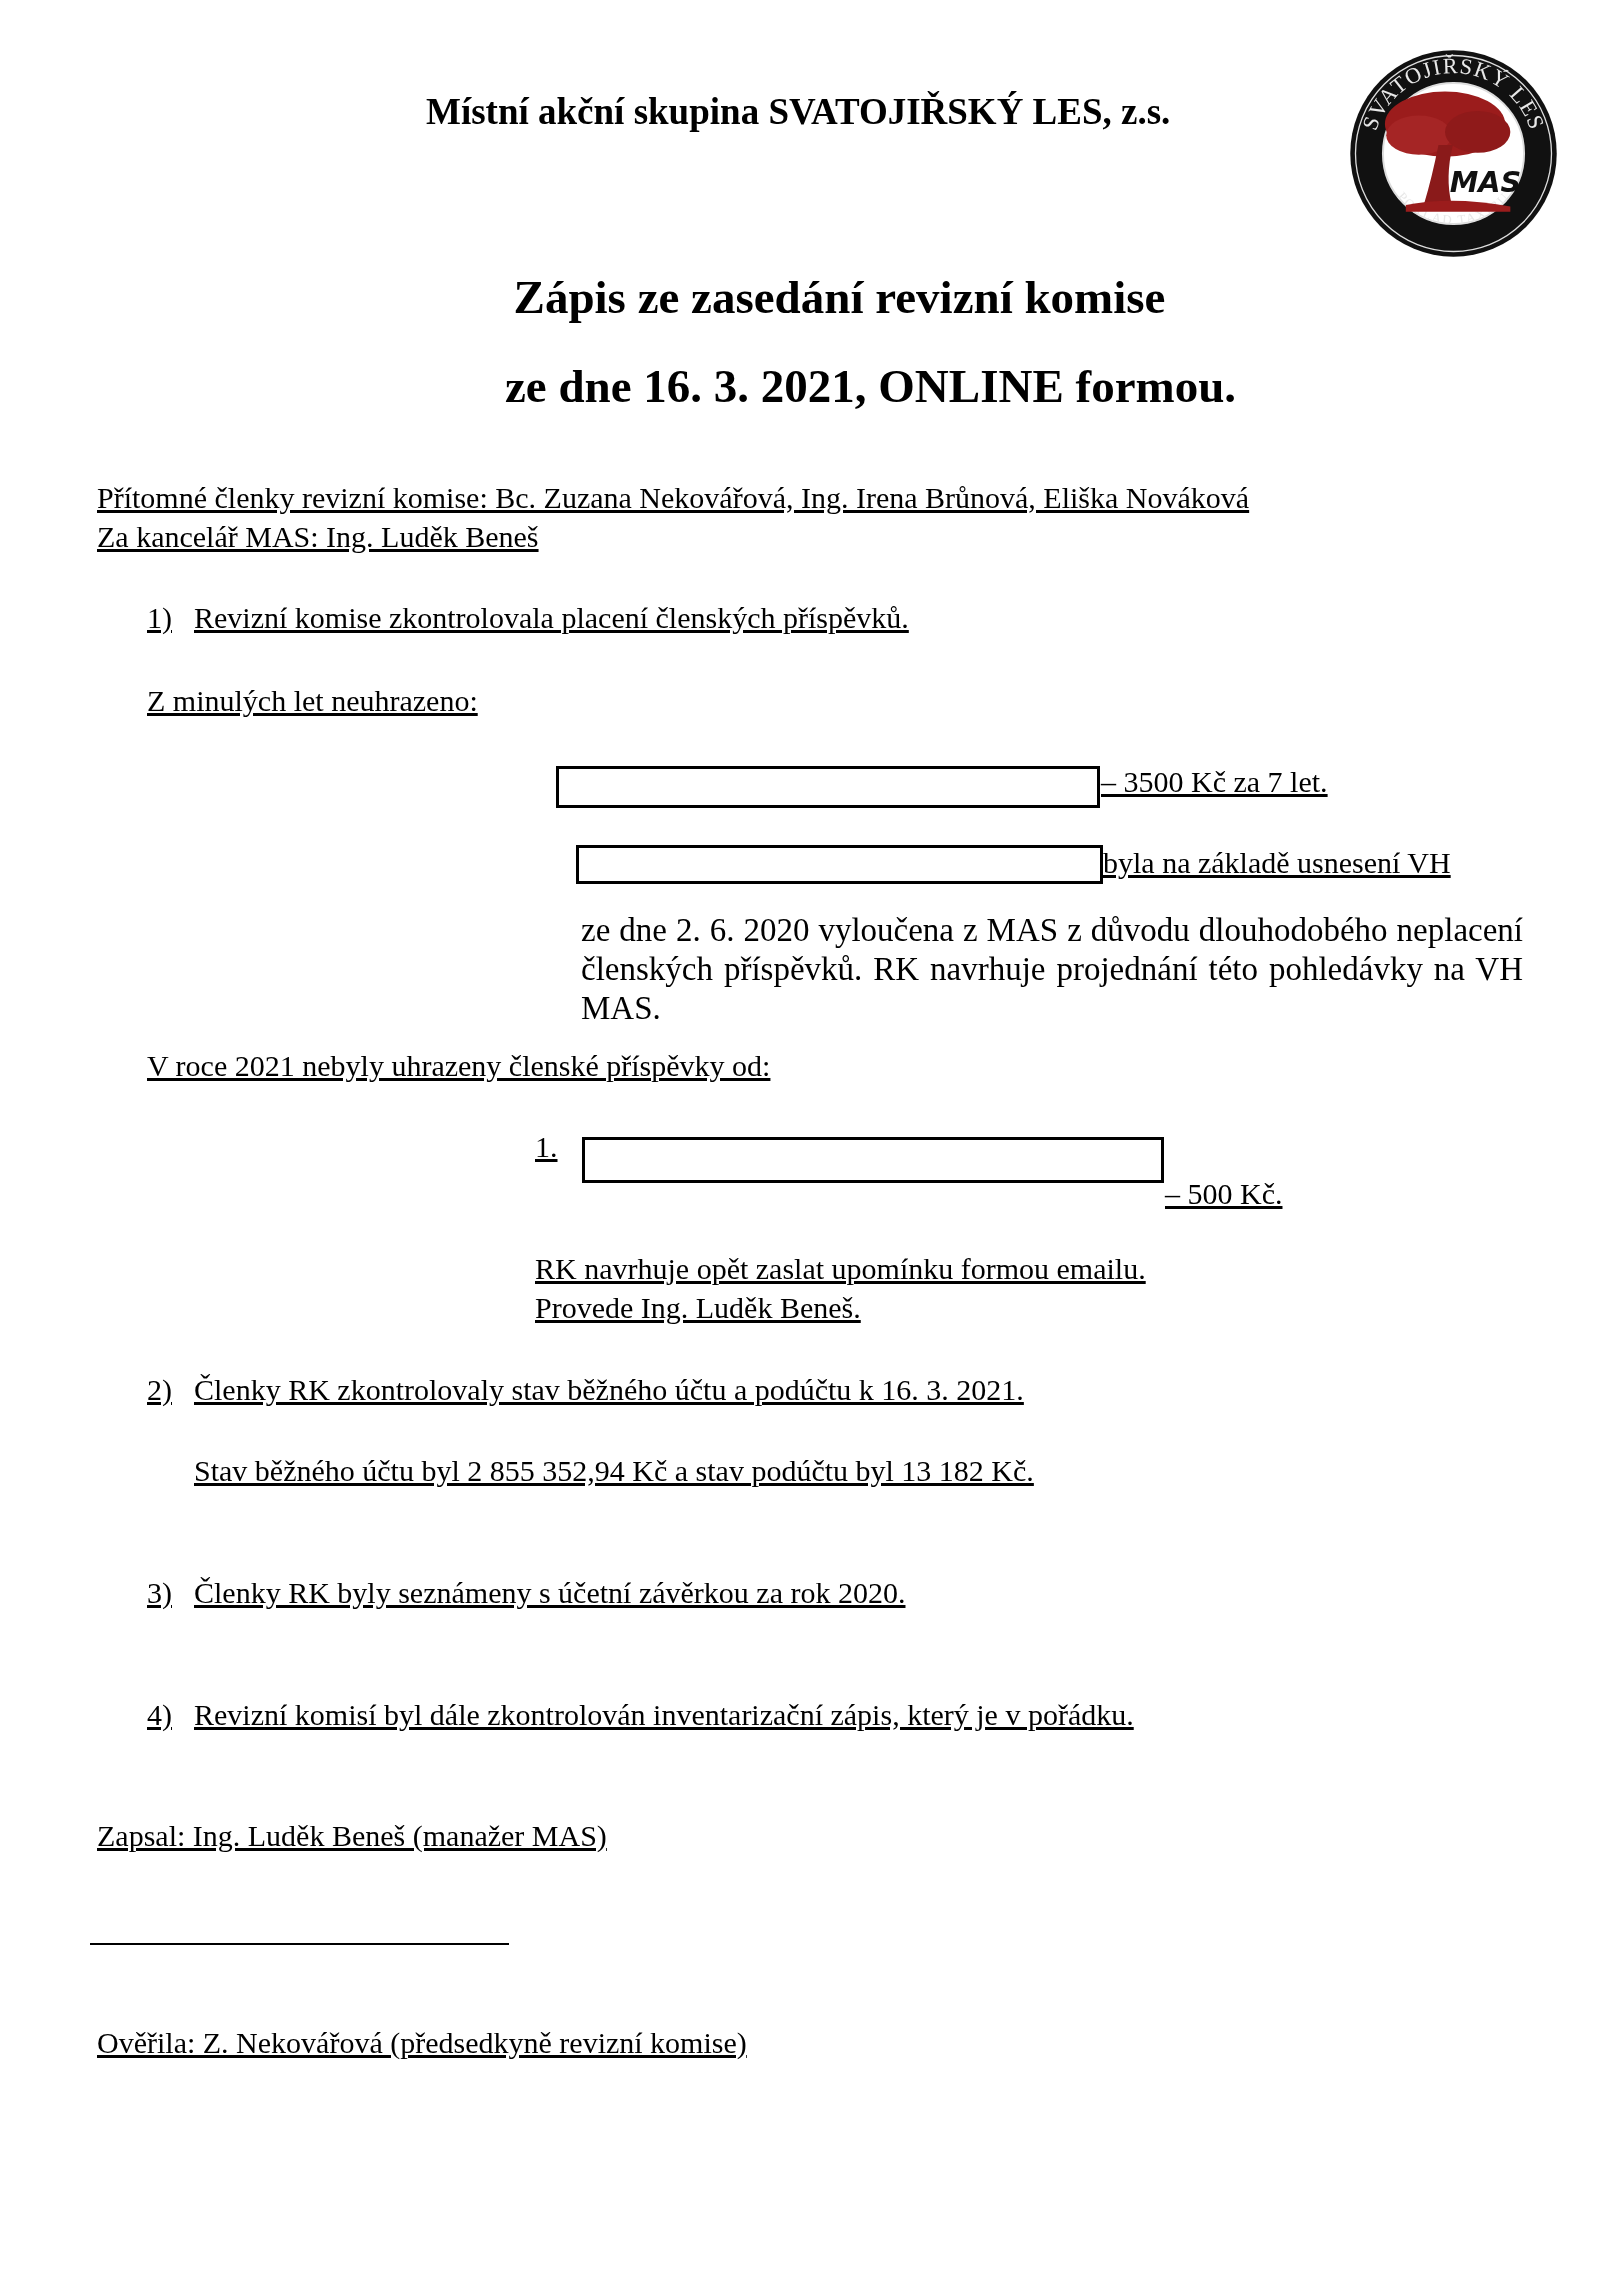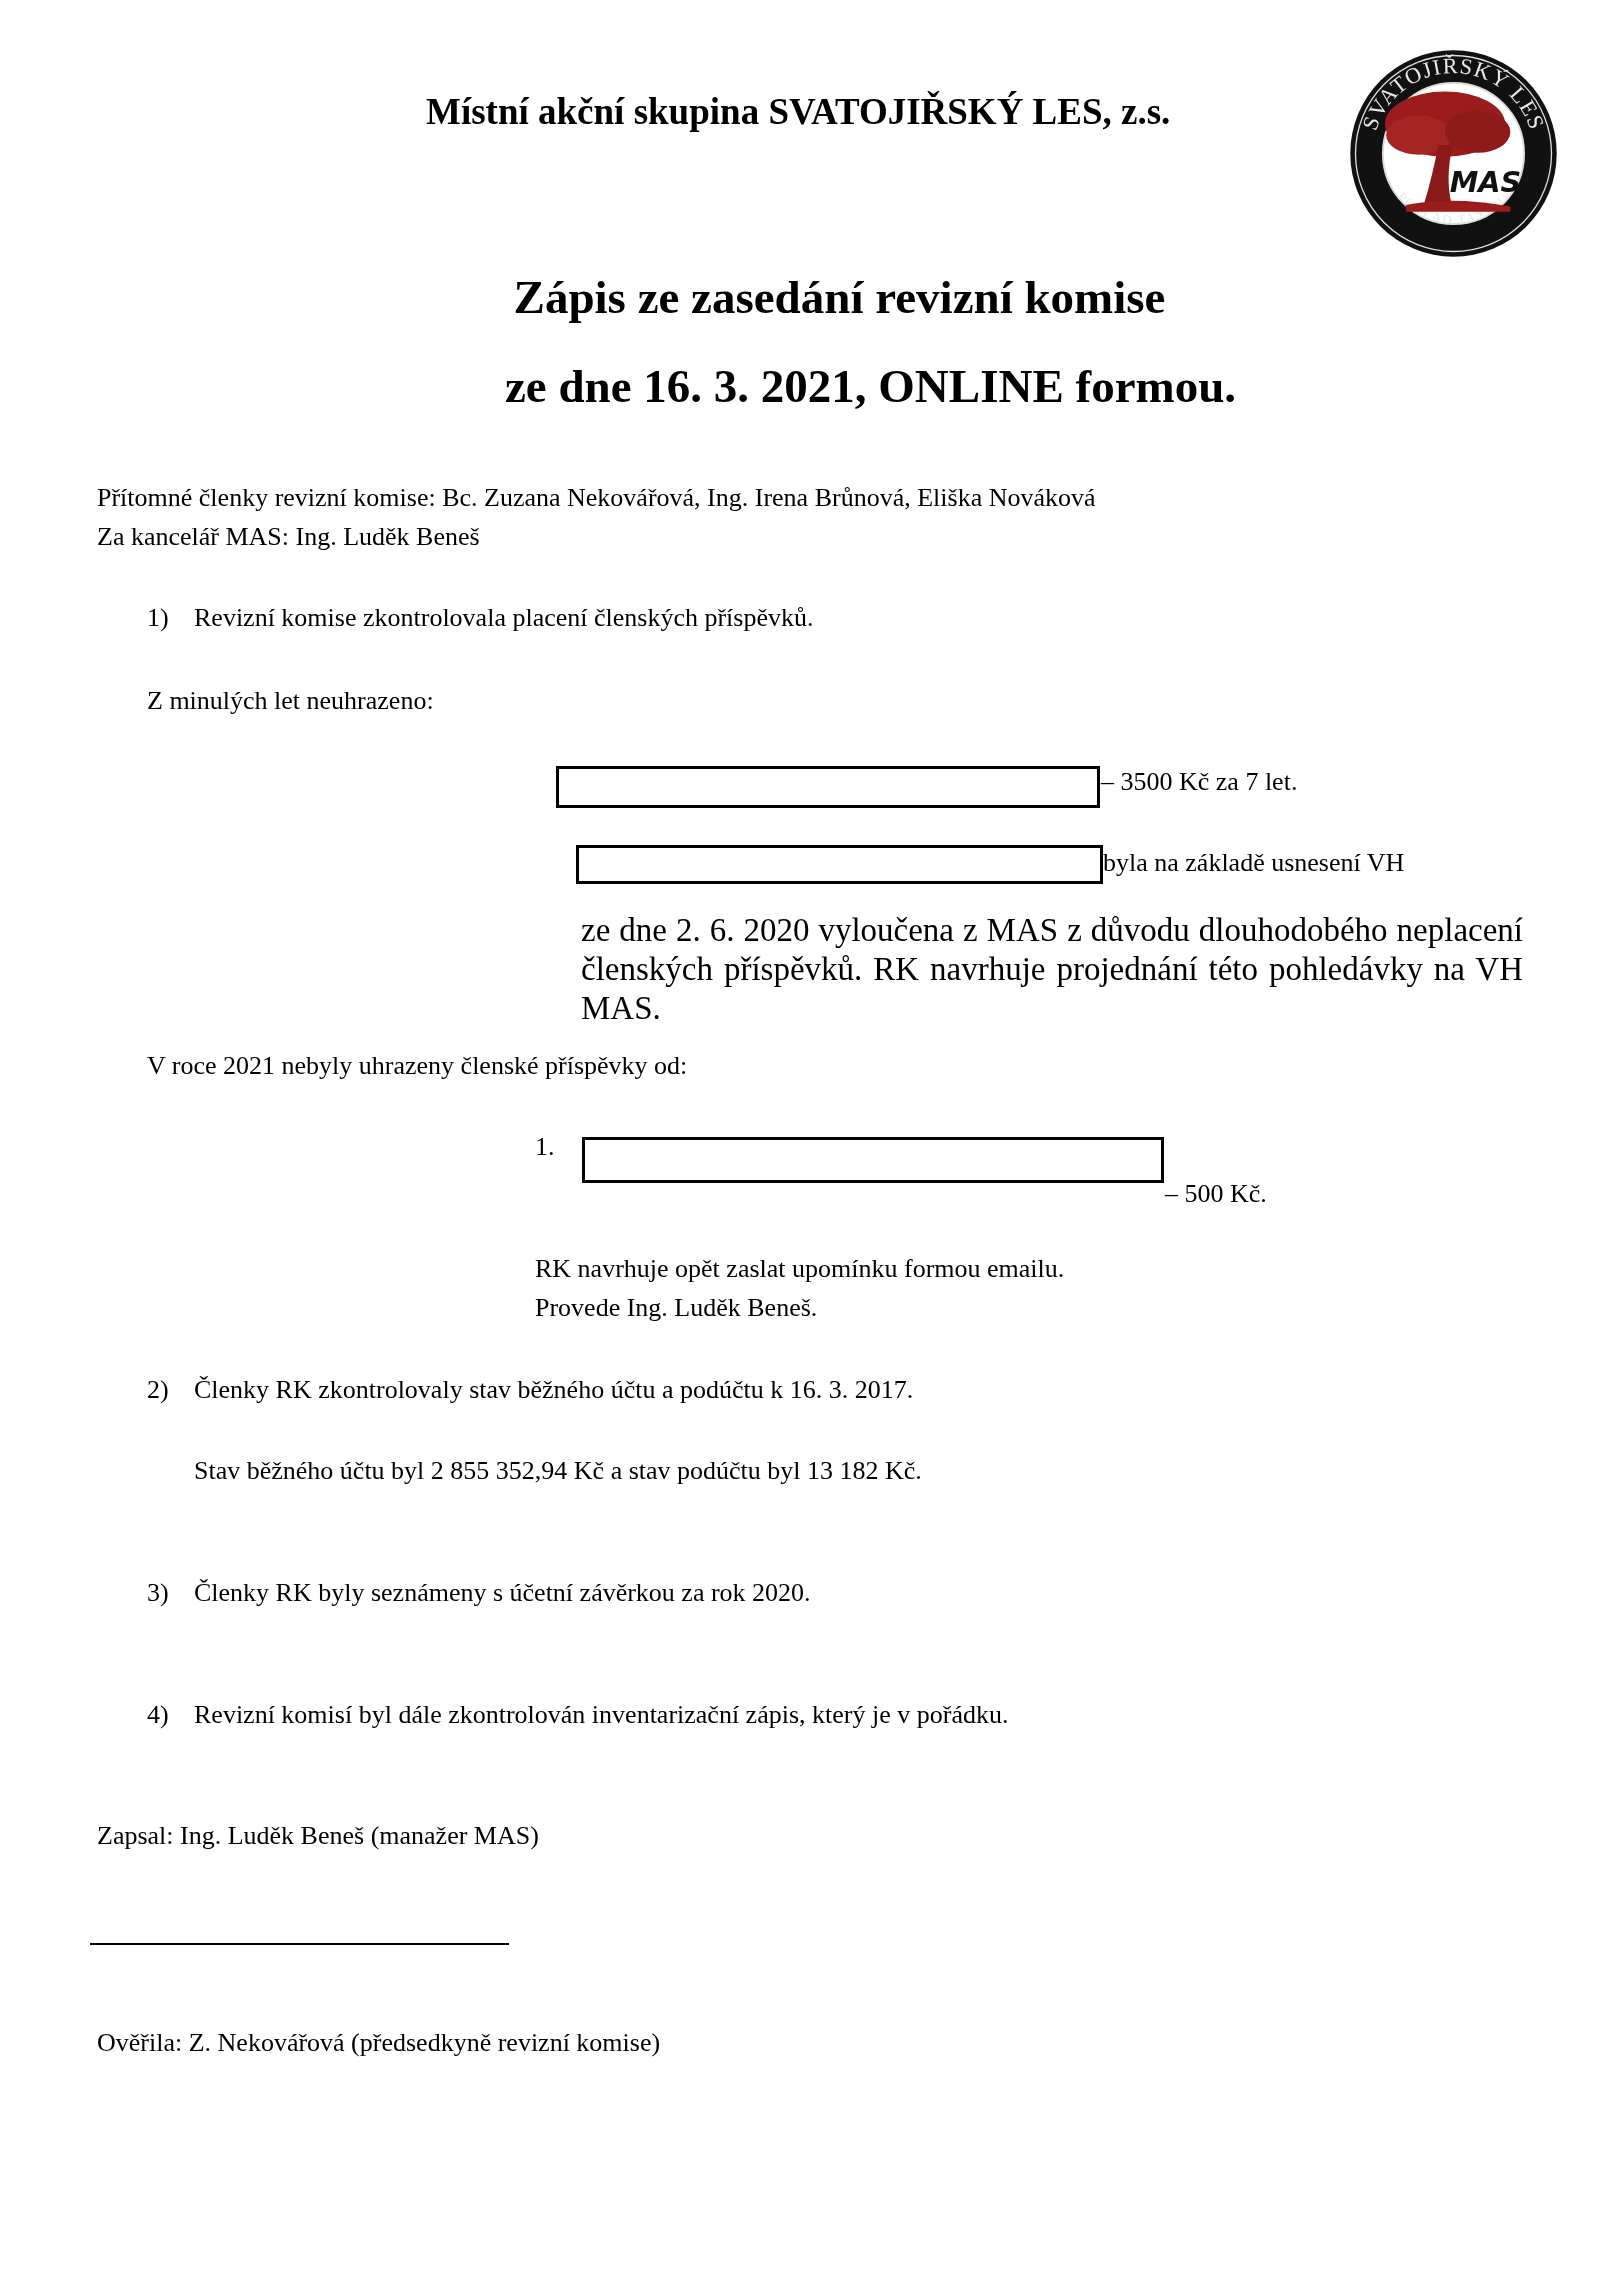--- a/index.html
+++ b/index.html
@@ -6,21 +6,21 @@
     body {
       width: 1623px; height: 2295px; position: relative; overflow: hidden;
       font-family: "Liberation Serif", "DejaVu Serif", serif; color: #000;
     }
     .abs { position: absolute; white-space: nowrap; }
     .org-title { left: 406px; top: 90px; font-size: 37px; font-weight: bold; margin-left: 20px; }
     .logo { left: 1347px; top: 47px; width: 213px; height: 213px; }
     .doc-title { left: 0; width: 1623px; text-align: center; font-size: 47px; font-weight: bold; }
     .t1 { top: 270px; padding-left: 56px; box-sizing: border-box; }
     .t2 { top: 359px; padding-left: 118px; box-sizing: border-box; }
-    .body { font-size: 26px; line-height: 39px; }
+    .body { font-size: 30px; line-height: 39px; text-decoration: underline; }
     .redact { position: absolute; border: 3.3px solid #000; background: #fff; box-sizing: border-box; }
     .para-just {
       position: absolute; left: 581px; width: 942px; font-size: 33px; line-height: 39px;
       text-align: justify; text-align-last: left; margin-top: 29px;
     }
     .sig-line { position: absolute; left: 90px; top: 1943px; width: 419px; height: 2px; background: #000; }
   </style>
 </head>
 <body>
 
@@ -71,21 +71,21 @@
 <div class="abs body" style="left:147px; top:1046px;">V roce 2021 nebyly uhrazeny členské příspěvky od:</div>
 
 <div class="abs body" style="left:535px; top:1127px;">1.</div>
 <div class="redact" style="left:582px; top:1137px; width:582px; height:46px;"></div>
 <div class="abs body" style="left:1165px; top:1127px;margin-top:47px;">– 500 Kč.</div>
 
 <div class="abs body" style="left:535px; top:1249px;">RK navrhuje opět zaslat upomínku formou emailu.</div>
 <div class="abs body" style="left:535px; top:1288px;">Provede Ing. Luděk Beneš.</div>
 
 <div class="abs body" style="left:147px; top:1370px;">2)</div>
-<div class="abs body" style="left:194px; top:1370px;">Členky RK zkontrolovaly stav běžného účtu a podúčtu k 16. 3. 2017.</div>
+<div class="abs body" style="left:194px; top:1370px;">Členky RK zkontrolovaly stav běžného účtu a podúčtu k 16. 3. 2021.</div>
 <div class="abs body" style="left:194px; top:1451px;">Stav běžného účtu byl 2 855 352,94 Kč a stav podúčtu byl 13 182 Kč.</div>
 
 <div class="abs body" style="left:147px; top:1573px;">3)</div>
 <div class="abs body" style="left:194px; top:1573px;">Členky RK byly seznámeny s účetní závěrkou za rok 2020.</div>
 
 <div class="abs body" style="left:147px; top:1695px;">4)</div>
 <div class="abs body" style="left:194px; top:1695px;">Revizní komisí byl dále zkontrolován inventarizační zápis, který je v pořádku.</div>
 
 <div class="abs body" style="left:97px; top:1816px;">Zapsal: Ing. Luděk Beneš (manažer MAS)</div>
 <div class="sig-line"></div>

